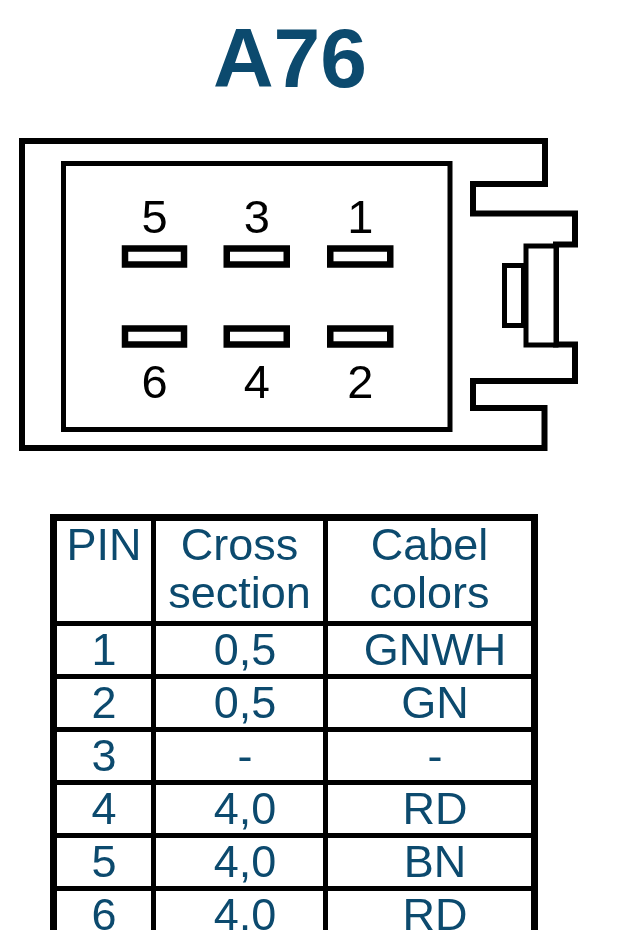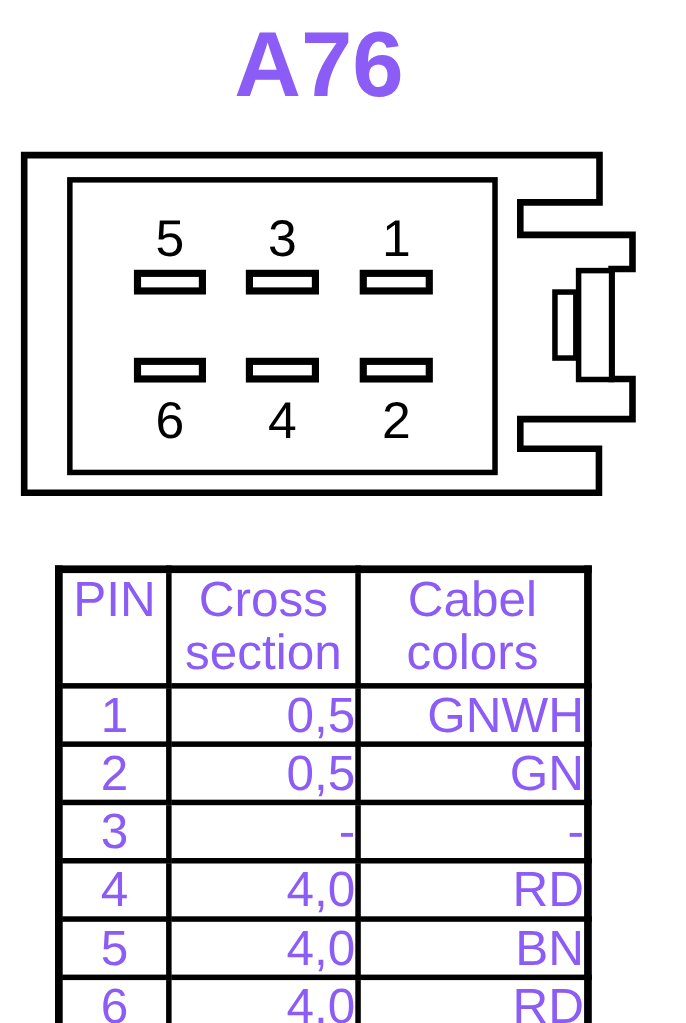--- a/index.html
+++ b/index.html
@@ -7,21 +7,21 @@
     padding: 0;
     background: #ffffff;
   }
   .page {
     position: relative;
     width: 624px;
     height: 930px;
     background: #ffffff;
     overflow: hidden;
     font-family: "Liberation Sans", sans-serif;
-    color: #8b5cf6;
+    color: #0c4a6e;
   }
   
   .title {
     position: absolute;
     left: 0;
     top: 16px;
     width: 580px;
     text-align: center;
     font-size: 84px;
     line-height: 84px;
@@ -68,21 +68,21 @@
   table.pinout th {
     height: 100px;
     font-weight: normal;
     vertical-align: top;
     text-align: center;
     white-space: pre-line;
   }
   table.pinout td {
     height: 48px;
     vertical-align: middle;
-    text-align: right;
+    text-align: center;
     padding-left: 11px;
   }
   table.pinout td.center {
     text-align: center;
     padding-left: 0;
   }
 </style>
 </head>
 <body>
 

